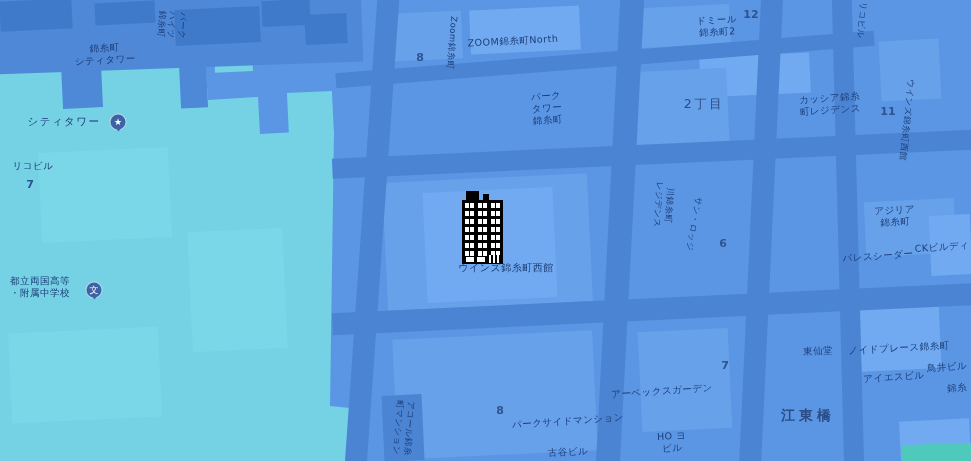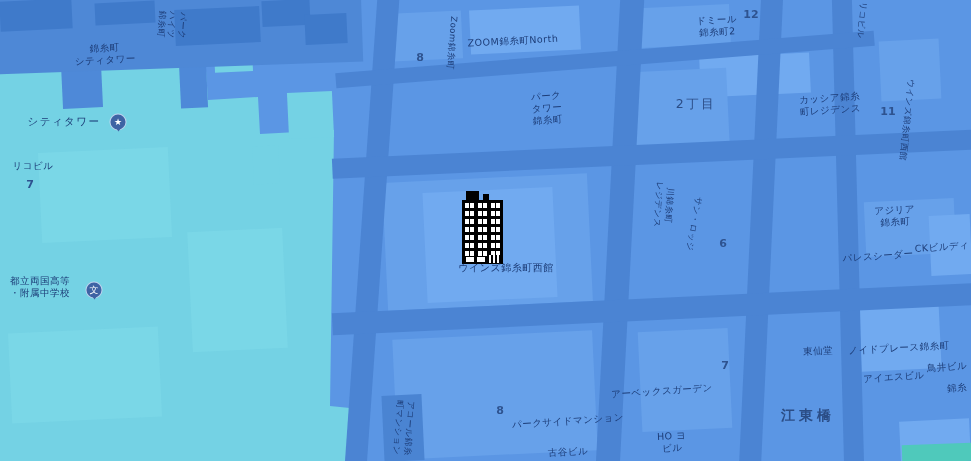--- a/index.html
+++ b/index.html
@@ -27,21 +27,21 @@
   .topstrip{background:#4e88d6;}
   .road{position:absolute;background:#4b84d3;}
   
   .lbl{
     position:absolute;transform:translate(-50%,-50%);
     color:#1d3d78;font-size:9.5px;font-weight:500;line-height:1.25;
     text-align:center;white-space:pre-line;letter-spacing:.5px;
   }
   .sm{font-size:8.5px;}
   .num{font-size:11px;color:#2e5390;font-weight:600;letter-spacing:0;}
-  .loc{font-size:12.5px;color:#2b4d86;letter-spacing:2.5px;font-weight:500;}
+  .loc{font-size:12.5px;color:#2b4d86;letter-spacing:2.5px;font-weight:500;margin-left:8px;}
   .big-loc{font-size:14px;color:#2b4d86;letter-spacing:4px;font-weight:700;}
   
   .badge{
     position:absolute;width:15px;height:15px;border-radius:50%;
     background:#3e63a4;border:1px solid rgba(220,236,255,.8);
     color:#fff;display:flex;align-items:center;justify-content:center;
     font-size:9px;line-height:1;transform:translate(-50%,-50%);
   }
   .badge::after{
     content:"";position:absolute;bottom:-5px;left:50%;transform:translateX(-50%);

